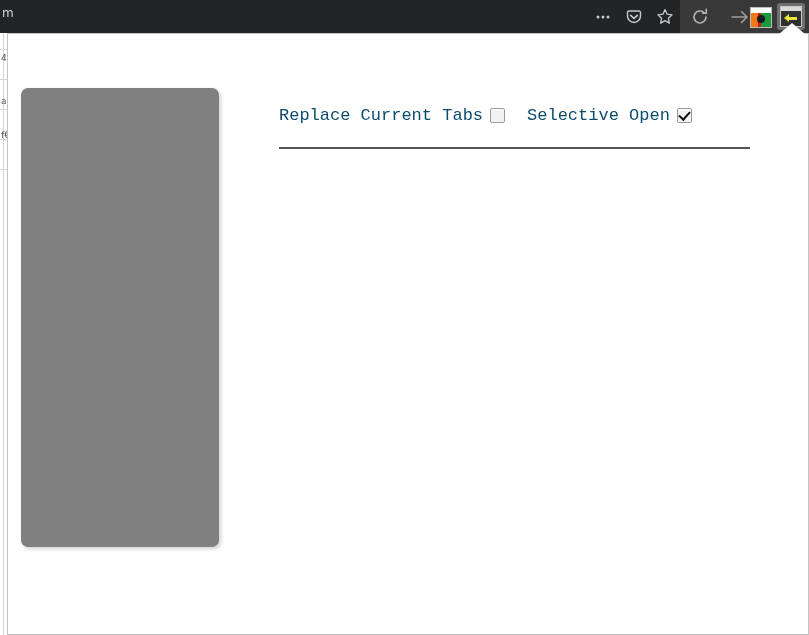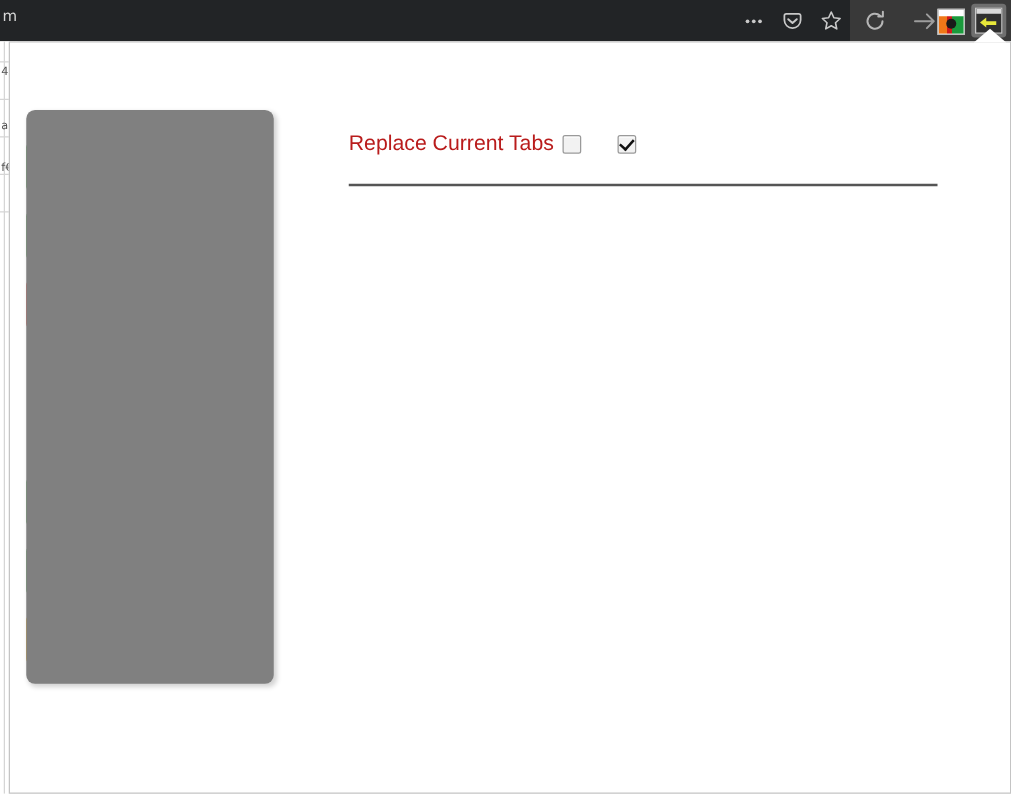--- a/index.html
+++ b/index.html
@@ -229,23 +229,23 @@
     height: 30px;
     display: flex;
     align-items: center;
     z-index: 11;
   }
   .option-group {
     display: flex;
     align-items: center;
   }
   .option-label {
-    font-family: Liberation Sans, sans-serif;
+    font-family: Liberation Mono, monospace;
     font-size: 17px;
-    color: #b91c1c;
+    color: #0c4a6e;
     white-space: nowrap;
   }
   .cbox {
     width: 15px;
     height: 15px;
     margin-left: 7px;
     border: 1px solid #9a9a9a;
     background: #f2f2f2;
     border-radius: 2px;
     box-shadow: inset 0 1px 0 #ffffff;
@@ -360,20 +360,21 @@
   <div id="options-row">
 
     <div class="option-group">
       <span class="option-label">Replace Current Tabs</span>
       <span class="cbox" id="cb-replace"></span>
     </div>
 
     <div id="spacer-between"></div>
 
     <div class="option-group">
+      <span class="option-label">Selective Open</span>
       <span class="cbox checked" id="cb-selective"></span>
     </div>
 
   </div>
 
   <div id="options-divider"></div>
 
 </div>
 
 </body></html>

